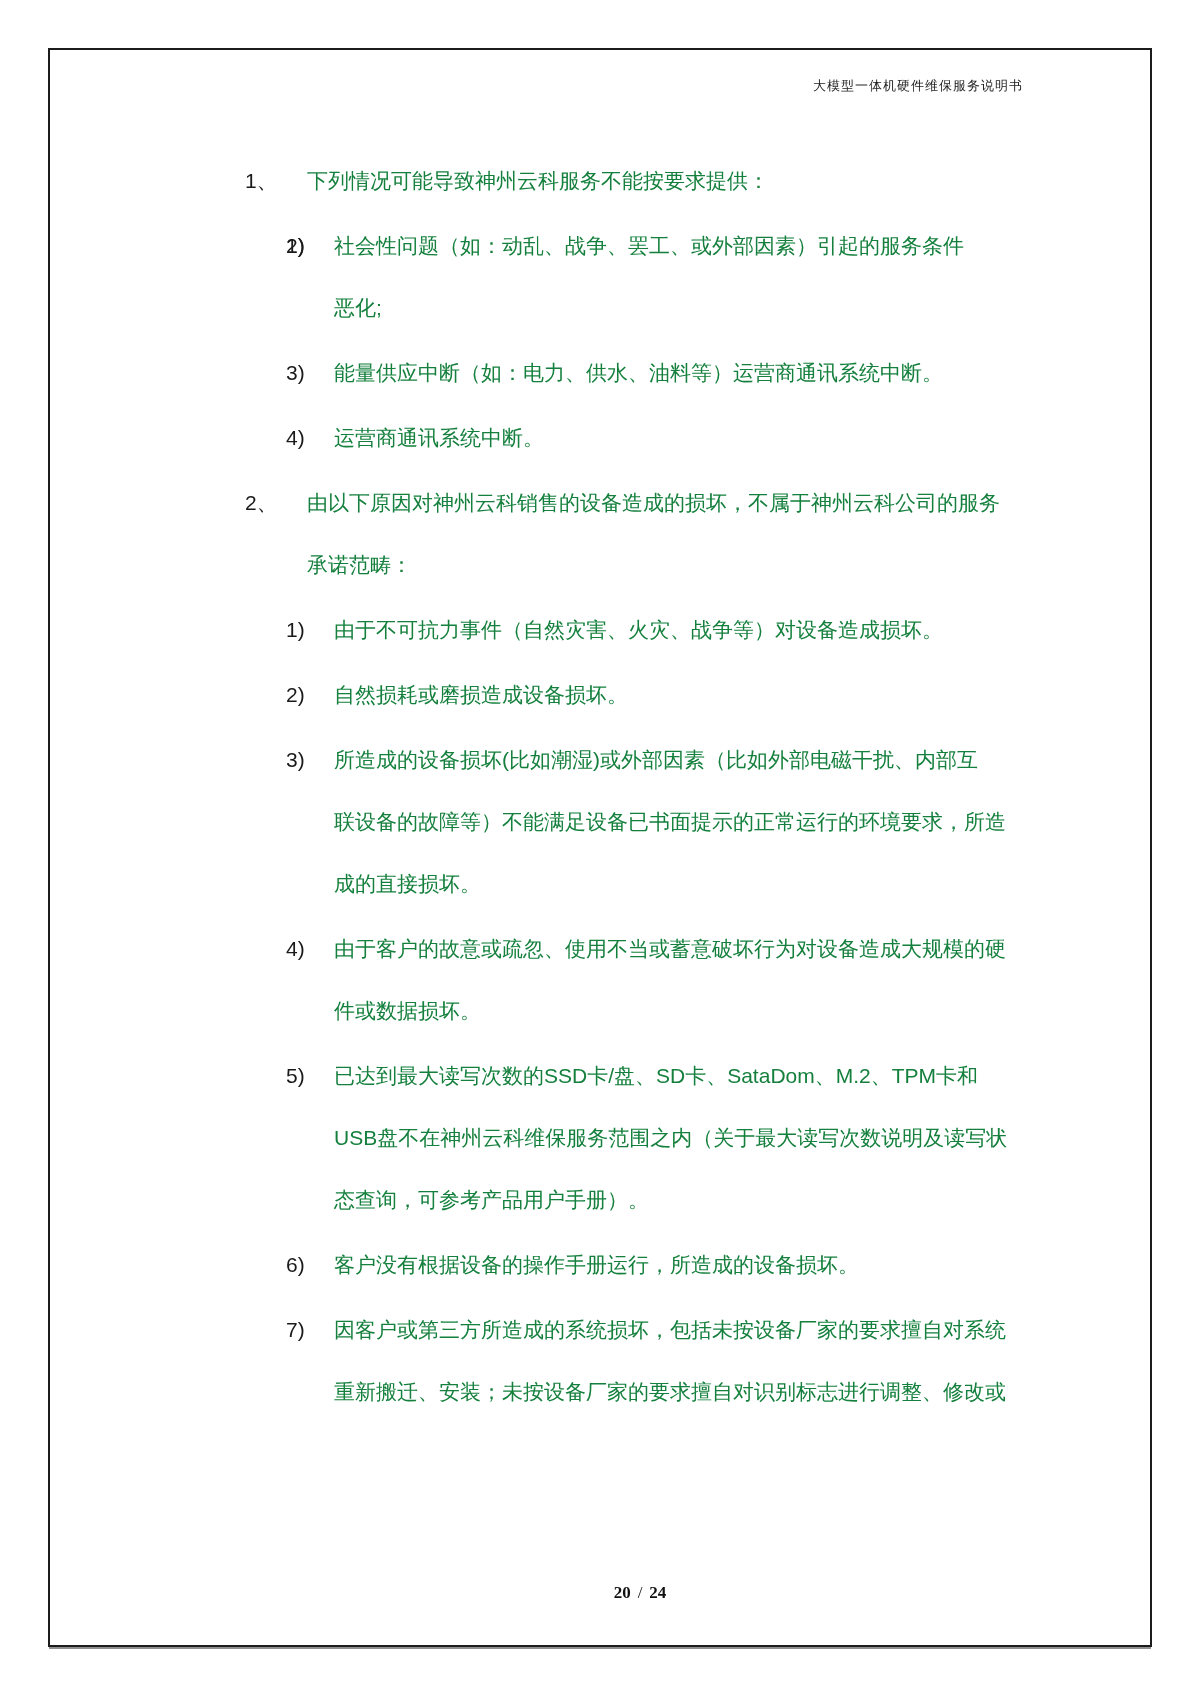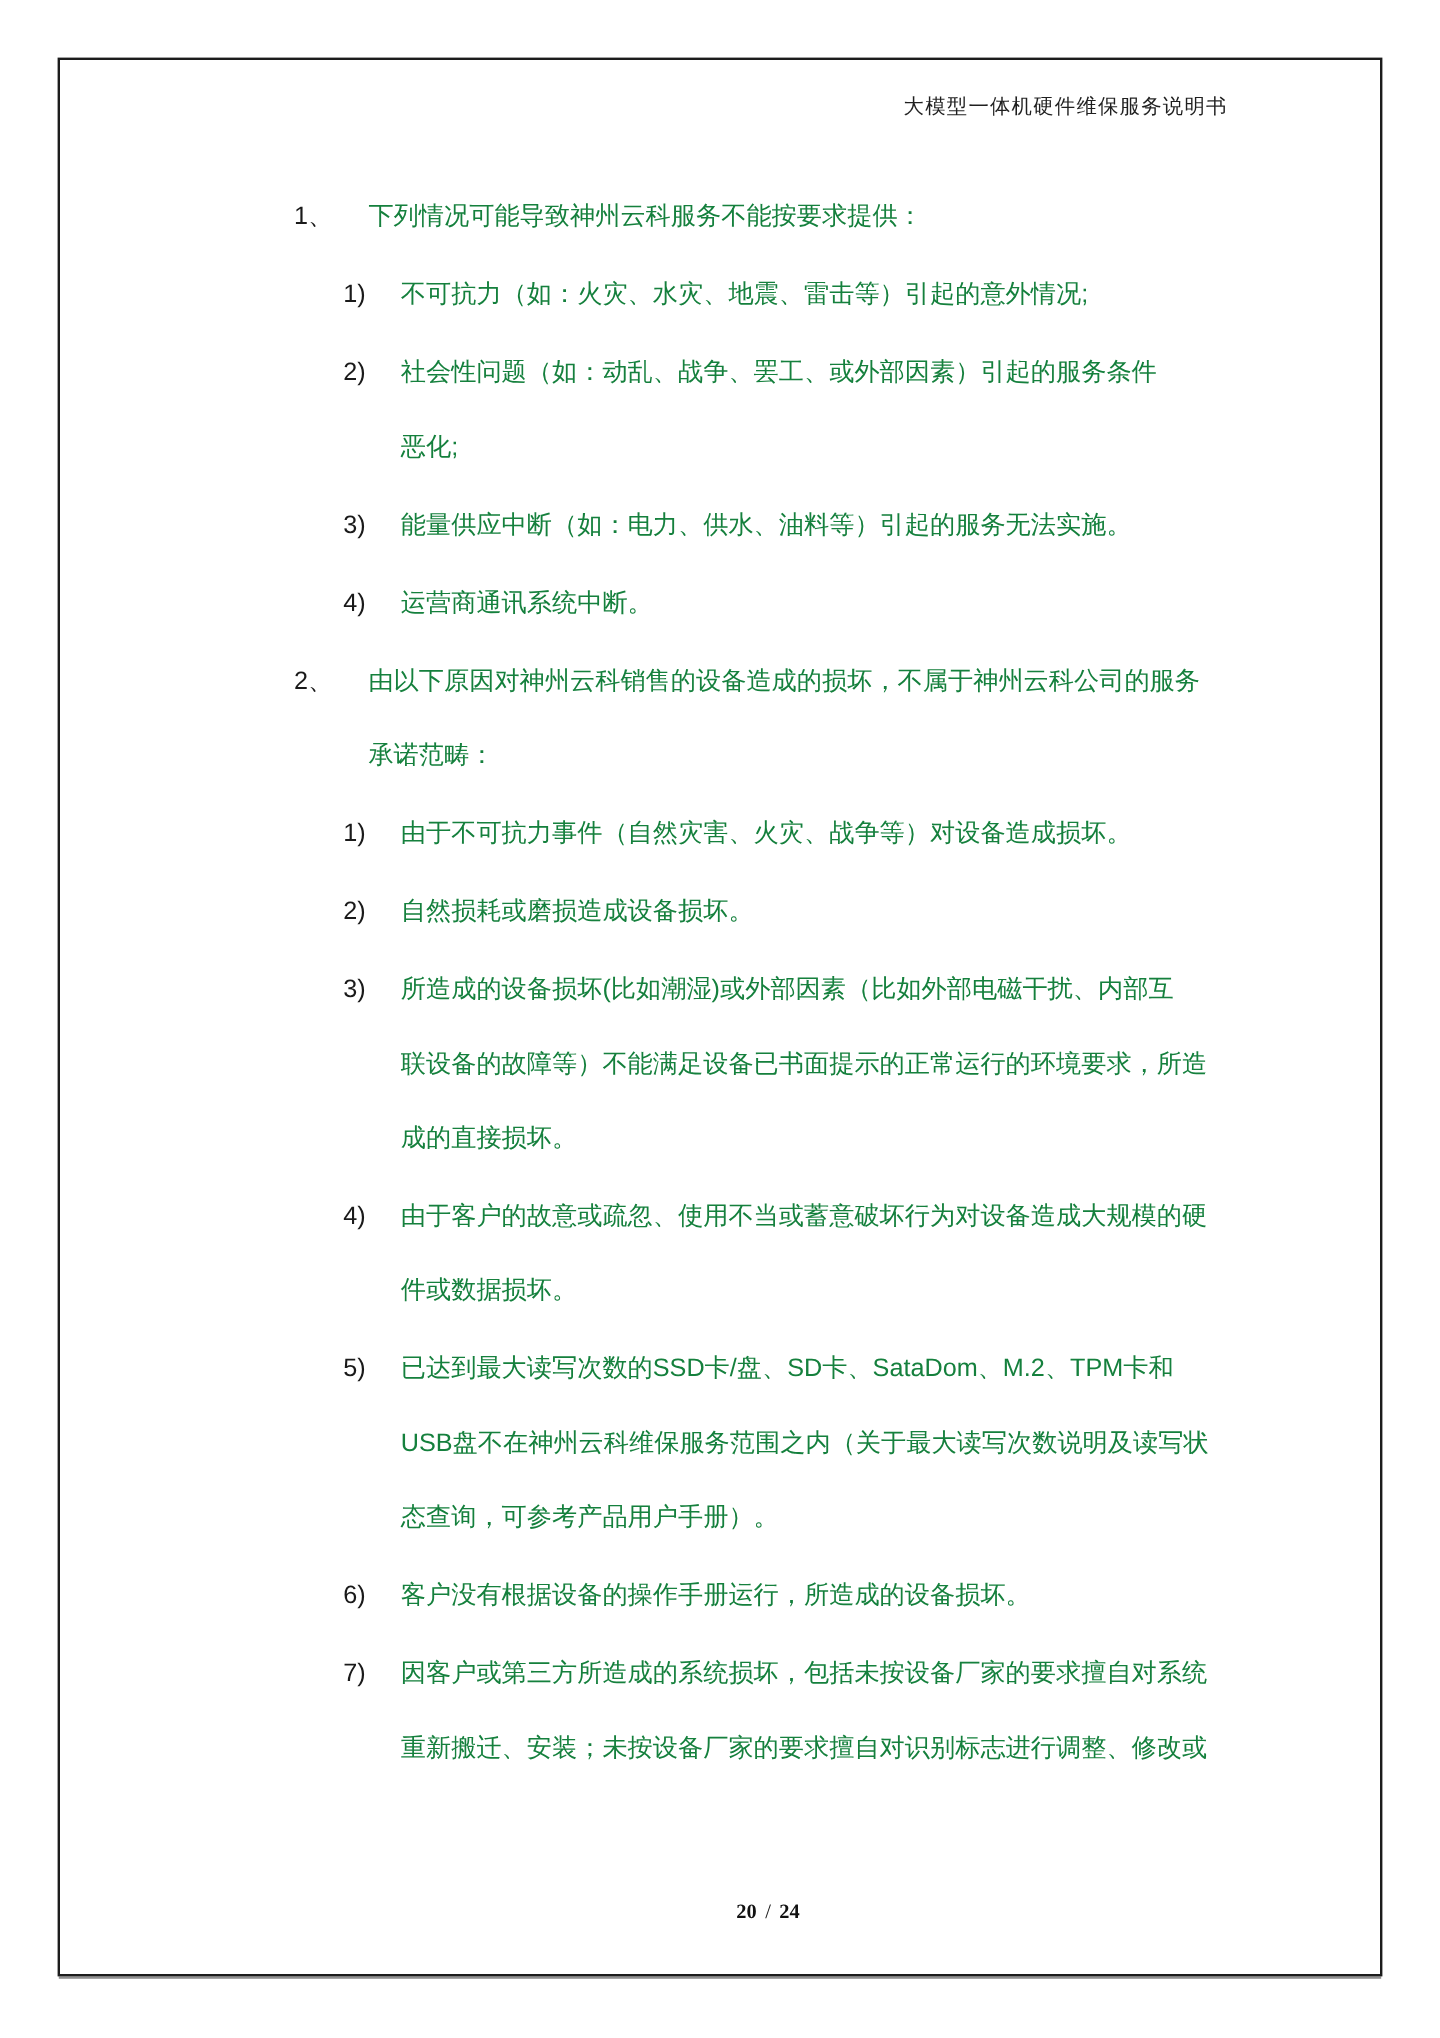--- a/index.html
+++ b/index.html
@@ -24,21 +24,21 @@
     height: 1595px;
     border: 2px solid #1c1c1c;
     box-shadow: 0 3px 0 -1px #8f8f8f;
     background: #ffffff;
   }
   .header {
     position: absolute;
     top: 27px;
     right: 127px;
     font-family: "Liberation Serif", serif;
-    font-size: 17px;
+    font-size: 13px;
     letter-spacing: 1px;
     color: #1f1f1f;
     white-space: nowrap;
   }
   .content {
     position: absolute;
     left: 0;
     top: 100px;
     right: 0;
   }
@@ -91,30 +91,29 @@
       <span>大模型一体机硬件维保服务说明书</span>
     </div>
 
     <div class="content" id="content">
         <div class="block lvl1">
           <span class="marker">1、</span>
           <div class="tline">下列情况可能导致神州云科服务不能按要求提供：</div>
         </div>
         <div class="block lvl2">
           <span class="marker">1)</span>
-          <div class="tline">不可抗力（如：火灾、水灾、地震、雷击等）引起的意外情况;</div>
         </div>
         <div class="block lvl2">
           <span class="marker">2)</span>
           <div class="tline">社会性问题（如：动乱、战争、罢工、或外部因素）引起的服务条件</div>
           <div class="tline">恶化;</div>
         </div>
         <div class="block lvl2">
           <span class="marker">3)</span>
-          <div class="tline">能量供应中断（如：电力、供水、油料等）引起的服务无法实施。</div>
+          <div class="tline">能量供应中断（如：电力、供水、油料等）运营商通讯系统中断。</div>
         </div>
         <div class="block lvl2">
           <span class="marker">4)</span>
           <div class="tline">运营商通讯系统中断。</div>
         </div>
         <div class="block lvl1">
           <span class="marker">2、</span>
           <div class="tline">由以下原因对神州云科销售的设备造成的损坏，不属于神州云科公司的服务</div>
           <div class="tline">承诺范畴：</div>
         </div>

